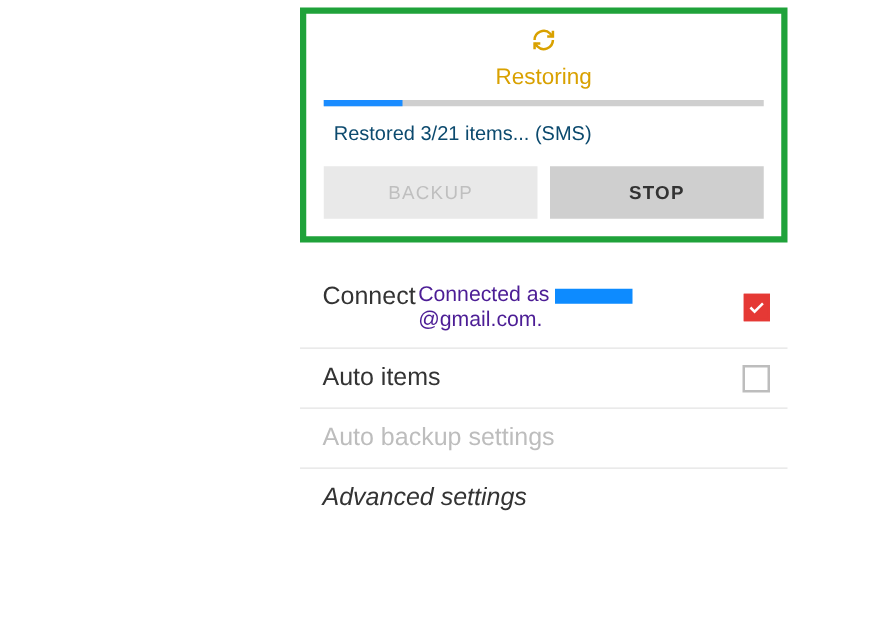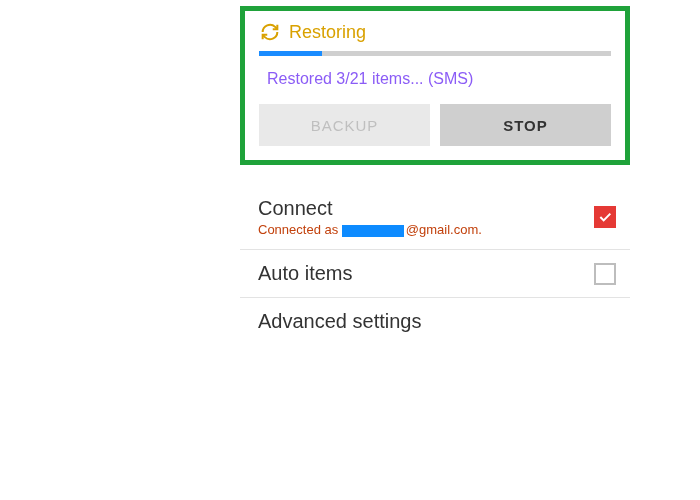--- a/index.html
+++ b/index.html
@@ -1,38 +1,38 @@
 <!DOCTYPE html>
 <html><head>
 <meta charset="utf-8">
 <style>
   * { margin:0; padding:0; box-sizing:border-box; }
   html,body { width:700px; height:500px; background:#fff; font-family:Arial,Helvetica,sans-serif; }
   .viewport { width:700px; height:500px; display:flex; justify-content:center; align-items:flex-start; }
   .screen { width:390px; margin-top:6px; margin-left:170px; }
 
   .highlight-box { border:5px solid #1fa23a; padding:10px 14px 14px 14px; background:#fff; }
-  .restore-header { display:flex; align-items:center; gap:8px; margin-bottom:8px; }
+  .restore-header { display:flex; align-items:center; gap:8px; margin-bottom:8px;flex-direction:column; }
   .sync-icon { width:22px; height:22px; color:#d9a100; }
   .restore-title { color:#d9a100; font-size:18px; font-weight:500; }
   .progressbar { height:5px; background:#cfcfcf; position:relative; margin-bottom:14px; }
   .progressbar-fill { height:5px; background:#1a8cff; position:absolute; left:0; top:0; }
-  .status-text { color:#8b5cf6; font-size:16px; margin-left:8px; margin-bottom:16px; }
+  .status-text { color:#0c4a6e; font-size:16px; margin-left:8px; margin-bottom:16px; }
   .btn-row { display:flex; gap:10px; }
   .btn { flex:1; height:42px; display:flex; align-items:center; justify-content:center; font-size:15px; letter-spacing:1px; border:none; }
   .btn-disabled { background:#e9e9e9; color:#bfbfbf; cursor:default; }
   .btn-active { background:#cfcfcf; color:#333; font-weight:600; cursor:pointer;text-align:right; }
 
   .list { margin-top:20px; }
   .item { padding:12px 14px 12px 18px; border-bottom:1px solid #e3e3e3; display:flex; align-items:center; justify-content:space-between; }
-  .item.noborder { border-bottom:none; }
-  .item-main { display:flex; flex-direction:column; gap:2px; }
+  .item.noborder { border-bottom:none;font-style:italic; }
+  .item-main { display:flex; flex-direction:row; gap:2px; }
   .item-title { font-size:20px; color:#333; font-weight:500; }
   .item-title.dim { color:#bdbdbd; }
-  .item-sub { font-size:13px; color:#c2410c; }
+  .item-sub { font-size:17px; color:#4c1d95; }
   .item-sub .redact { display:inline-block; width:62px; height:12px; background:#0d8bff; margin-right:2px; vertical-align:middle; }
 
   .checkbox { width:22px; height:22px; border:2px solid #bdbdbd; background:#fff; display:flex; align-items:center; justify-content:center; }
   .checkbox.checked { background:#e53935; border-color:#e53935; color:#fff; }
   .checkbox.checked svg { width:16px; height:16px; }
 </style>
 </head>
 <body>
 
 <div class="viewport">
@@ -76,20 +76,25 @@
         </span>
       </div>
 
       <div class="item">
         <div class="item-main">
           <span class="item-title">Auto items</span>
         </div>
         <span class="checkbox"></span>
       </div>
 
+      <div class="item">
+        <div class="item-main">
+          <span class="item-title dim">Auto backup settings</span>
+        </div>
+      </div>
 
       <div class="item noborder">
         <div class="item-main">
           <span class="item-title">Advanced settings</span>
         </div>
       </div>
 
     </div>
 
   </div>

